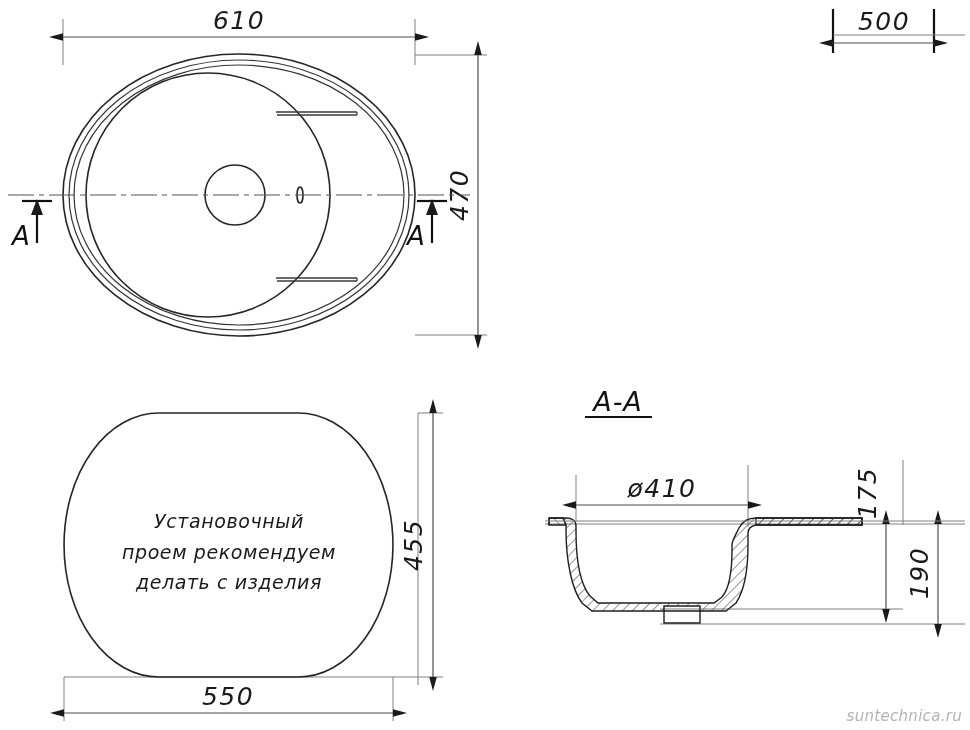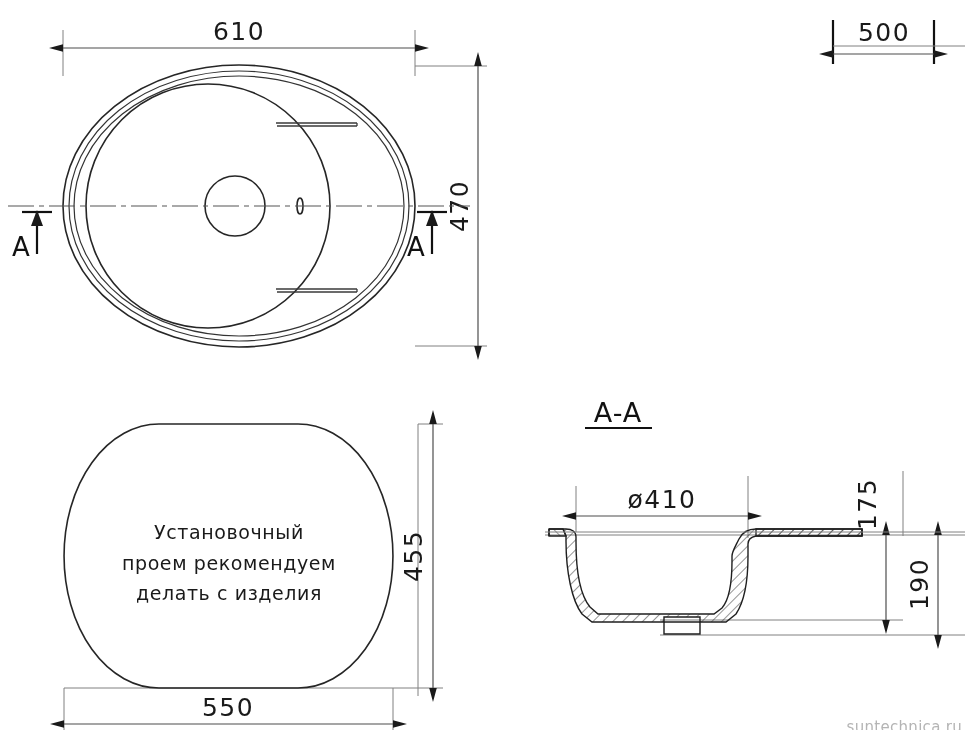--- a/index.html
+++ b/index.html
@@ -10,24 +10,25 @@
   }
   body {
     width: 970px;
     height: 730px;
     position: relative;
     overflow: hidden;
     font-family: "DejaVu Sans", "Liberation Sans", sans-serif;
   }
   #drawing-root {
     position: absolute;
-    top: 16px;
+    top: 5px;
     left: 0;
     width: 970px;
     height: 518px;
+    font-style: italic;
   }
   svg#drawing-svg {
     display: block;
     width: 970px;
     height: 730px;
     background: #ffffff;
   }
   .dim-text {
     font-family: "DejaVu Sans", "Liberation Sans", sans-serif;
     font-size: 25px;

